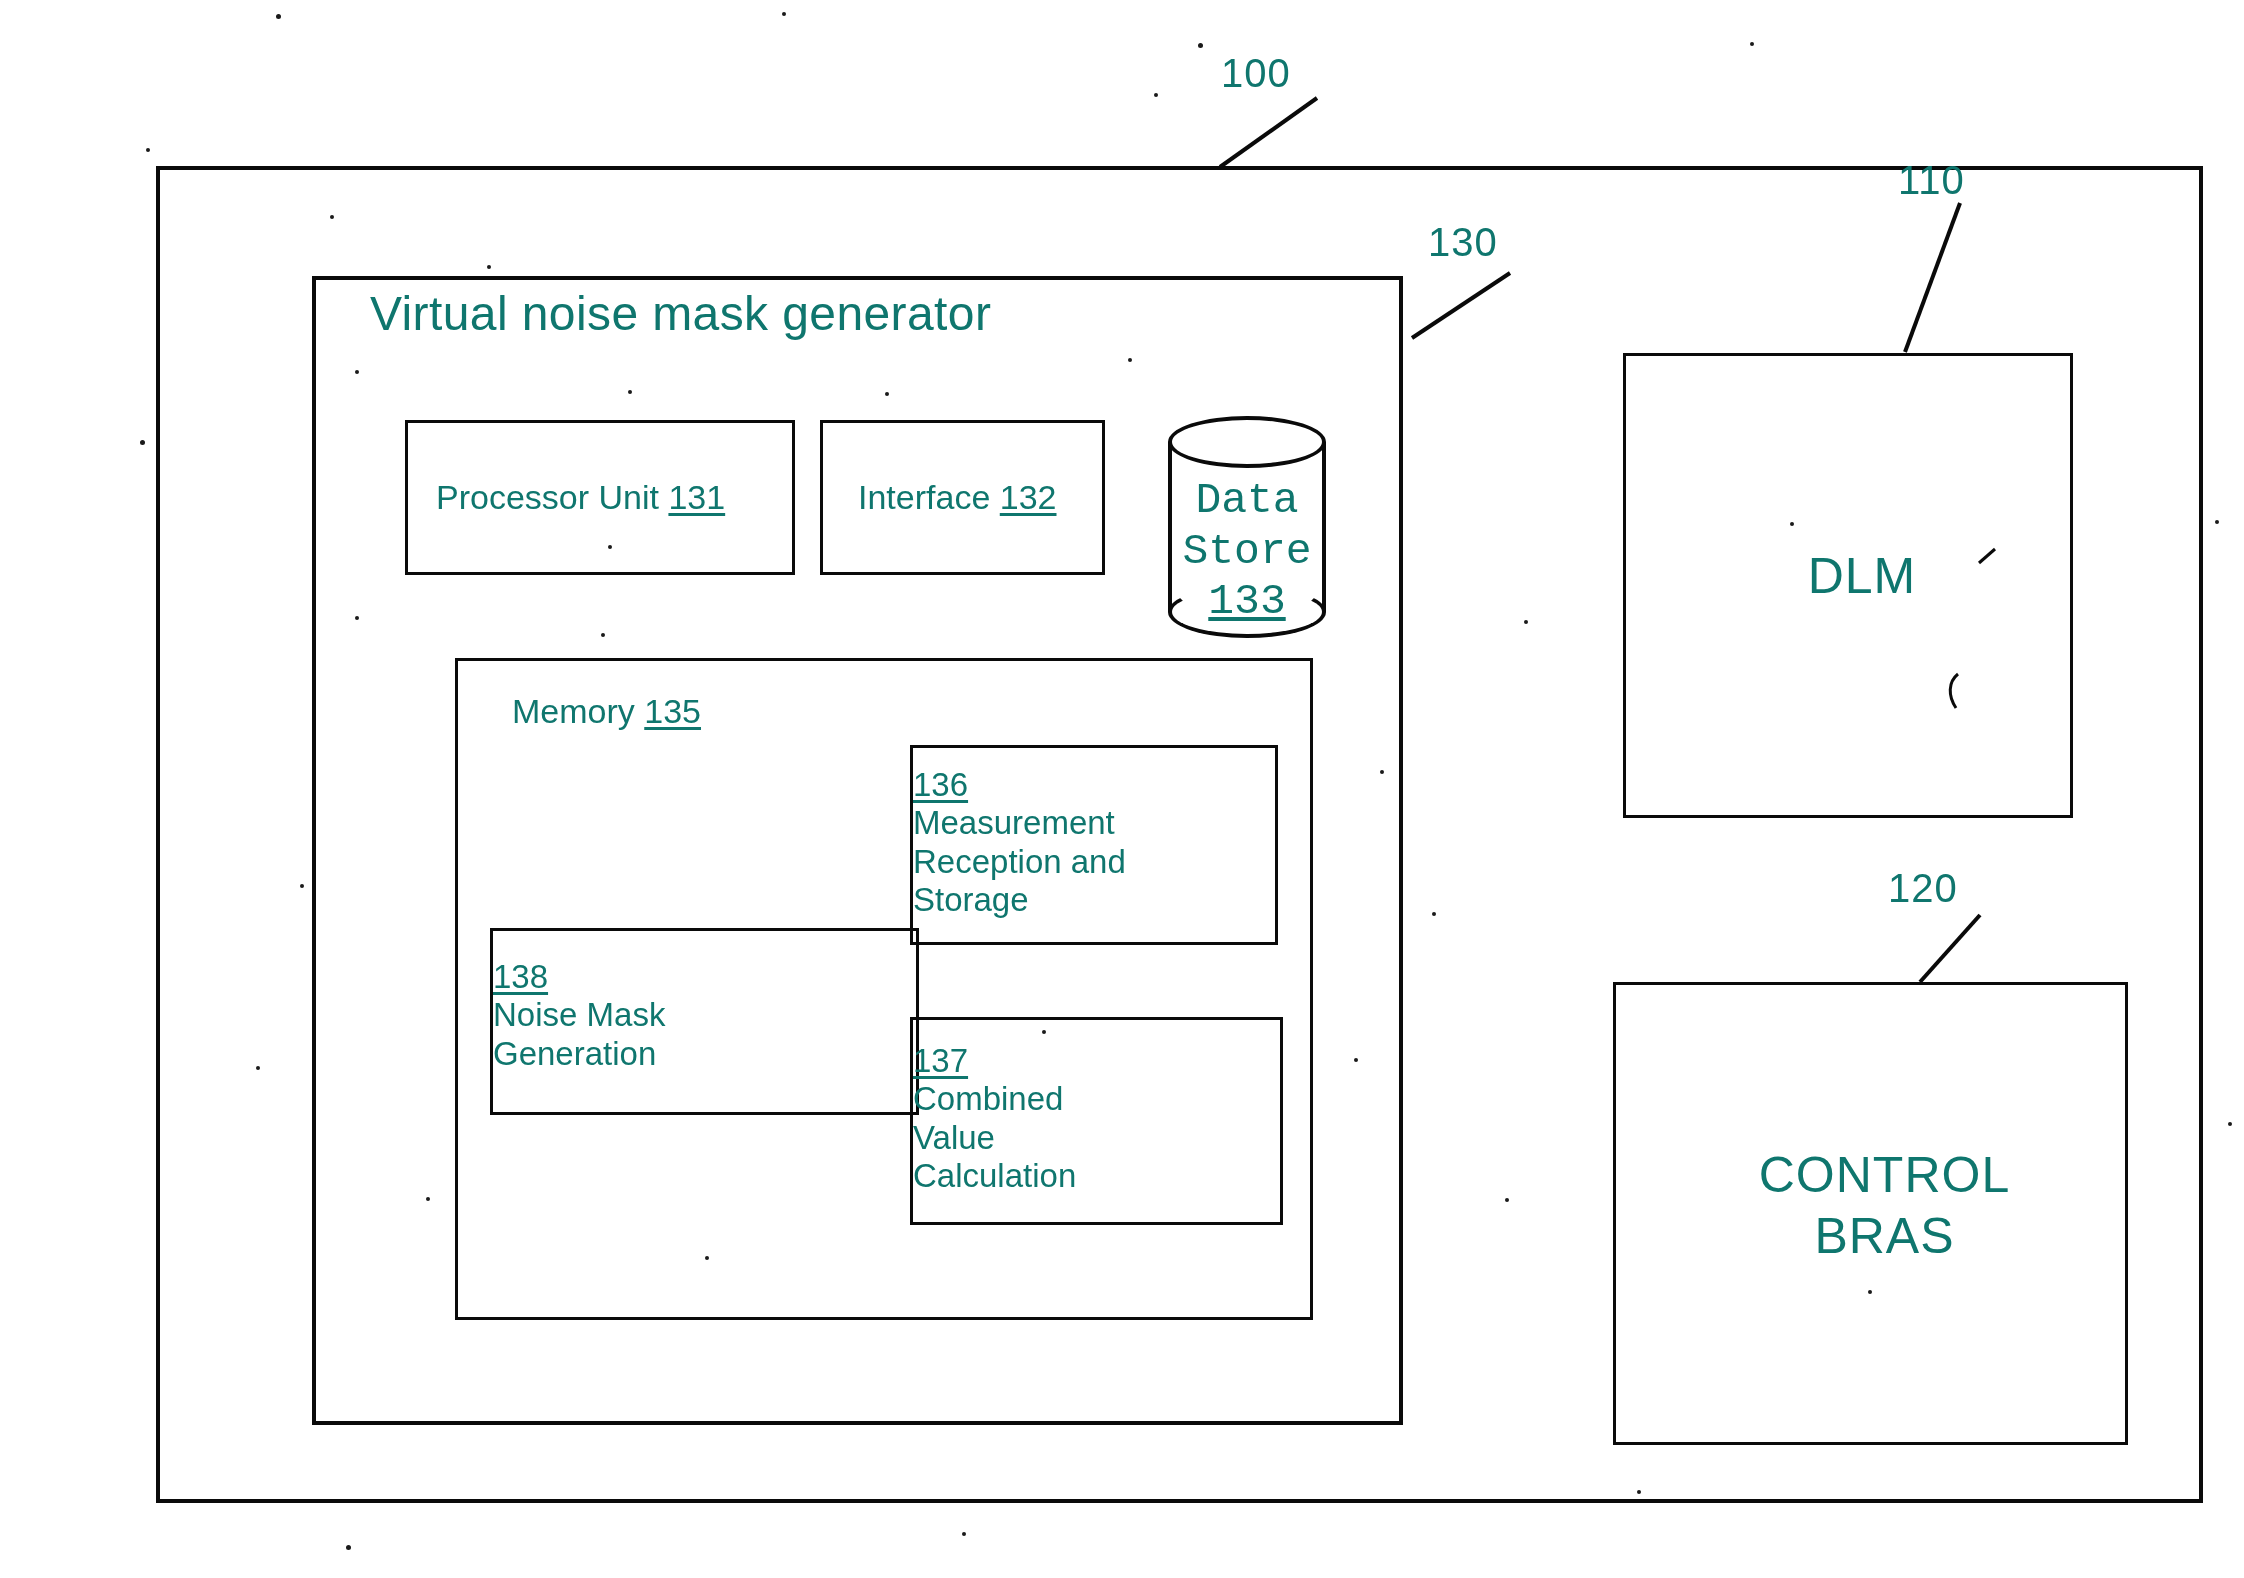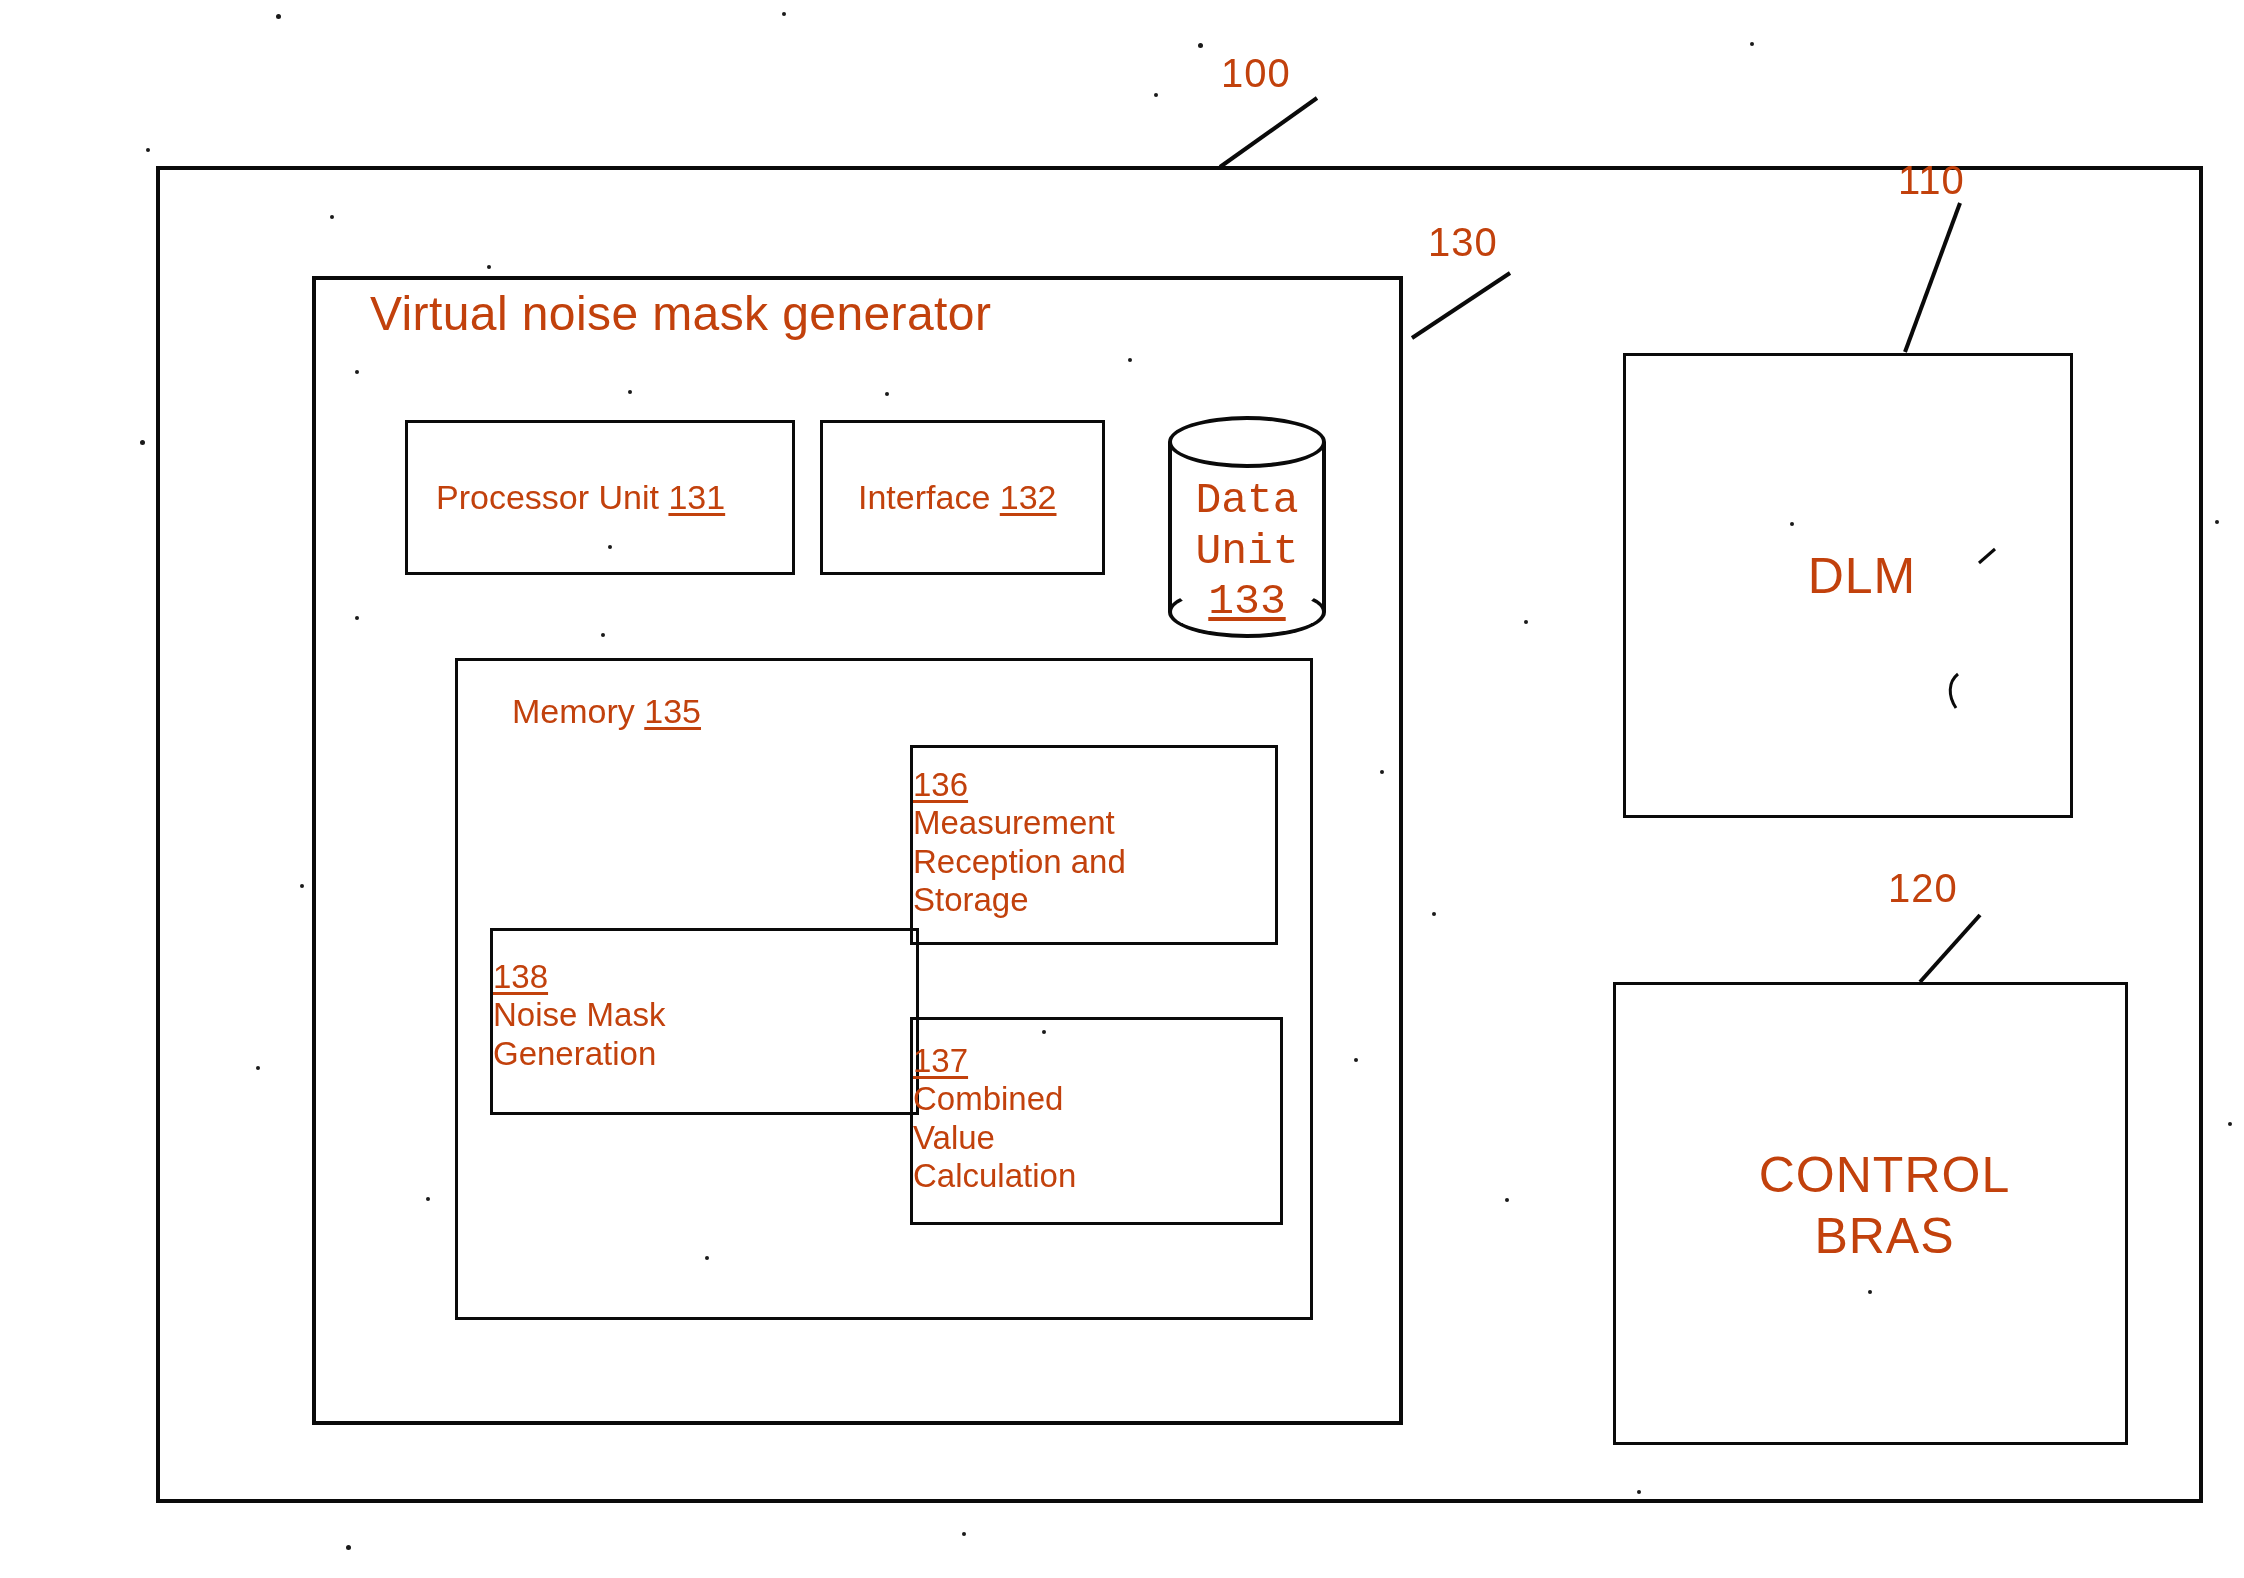--- a/index.html
+++ b/index.html
@@ -7,21 +7,21 @@
     padding: 0;
     background: #ffffff;
   }
   #sheet {
     position: relative;
     width: 2244px;
     height: 1578px;
     background: #ffffff;
     overflow: hidden;
     font-family: "Liberation Sans", sans-serif;
-    color: #c2410c;
+    color: #0f766e;
   }
 
   
   .box {
     position: absolute;
     border: 4px solid #0a0a0a;
     background: transparent;
     box-sizing: border-box;
   }
   .box.thin { border-width: 3px; }
@@ -192,21 +192,21 @@
     <span>Interface</span>
     <span class="u">132</span>
   </div>
 
   <div id="datastore">
     <div class="cyl-body"></div>
     <div class="cyl-bottom"></div>
     <div class="cyl-top"></div>
     <div class="cyl-text">
       <div>Data</div>
-      <div>Unit</div>
+      <div>Store</div>
       <div class="u">133</div>
     </div>
   </div>
 
   <div class="box thin" style="left:455px; top:658px; width:858px; height:662px;"></div>
   <div class="boxlabel" style="left:512px; top:692px;">
     <span>Memory</span>
     <span class="u">135</span>
   </div>
 

